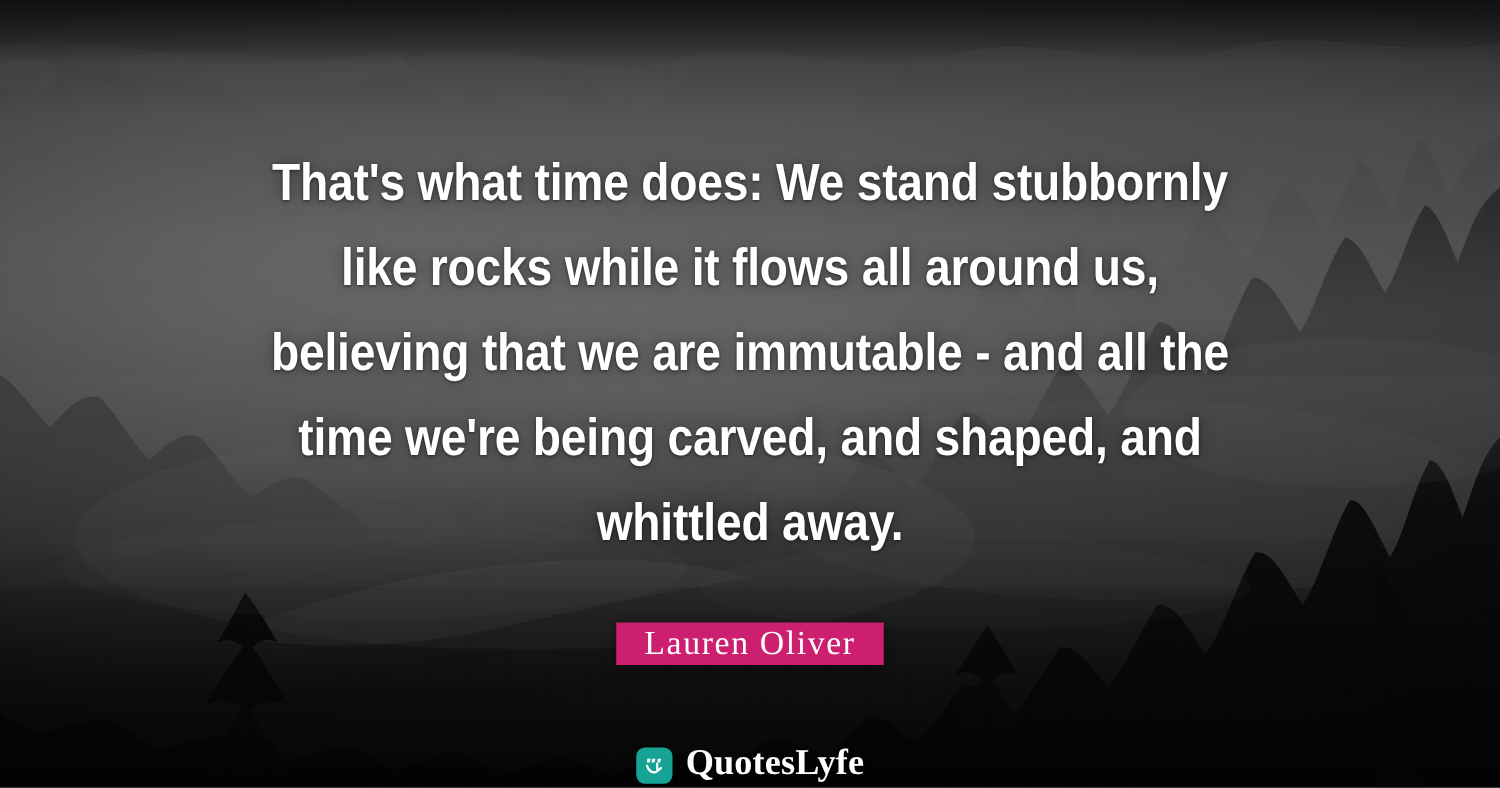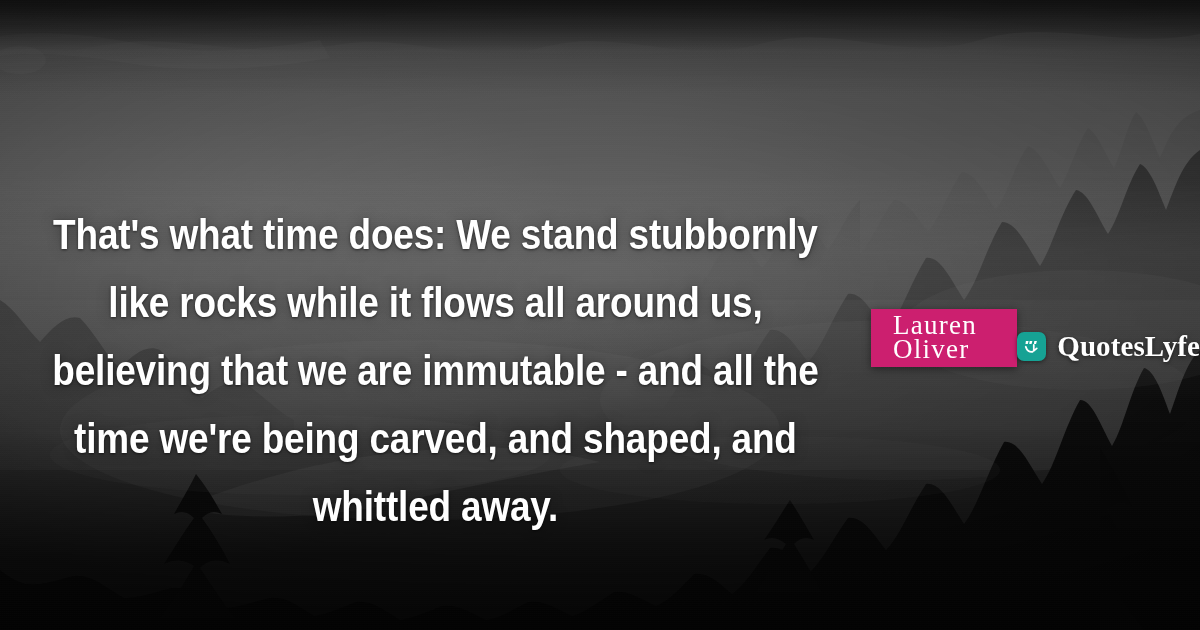--- a/index.html
+++ b/index.html
@@ -67,21 +67,21 @@
     background-image:
       repeating-linear-gradient(0deg, rgba(255,255,255,0.05) 0 1px, rgba(0,0,0,0.05) 1px 2px),
       repeating-linear-gradient(90deg, rgba(255,255,255,0.04) 0 1px, rgba(0,0,0,0.04) 1px 2px);
   }
 
   
   .content {
     position: absolute;
     inset: 0;
     display: flex;
-    flex-direction: row;
+    flex-direction: column;
     align-items: center;
   }
 
   .quote-block {
     width: 1060px;
     margin-top: 112px;
     text-align: center;
   }
   .quote-line {
     display: block;
@@ -105,21 +105,21 @@
     letter-spacing: 1.3px;
     padding: 4px 22px 6px 22px;
     line-height: 24px;
     display: inline-block;
     box-shadow: 0 2px 8px rgba(0,0,0,0.45);
   }
 
   .brand {
     margin-top: 62px;
     display: flex;
-    align-items: center;
+    align-items: flex-end;
     gap: 11px;
   }
   .brand-mark {
     width: 29px;
     height: 29px;
     border-radius: 7px;
     background: #16a294;
     display: flex;
     align-items: center;
     justify-content: center;

